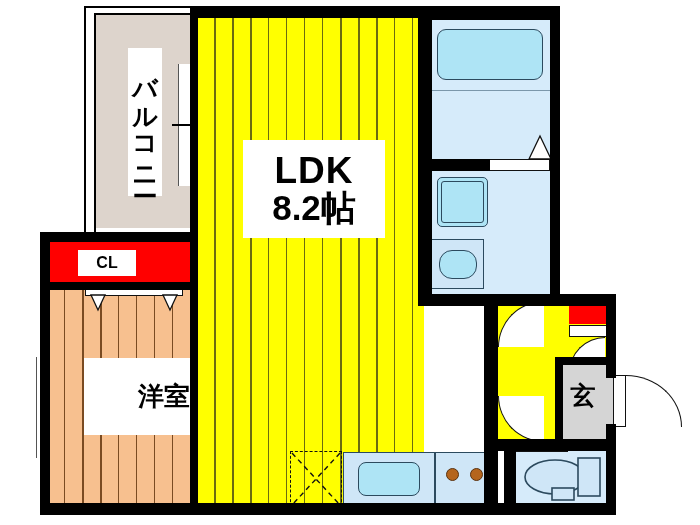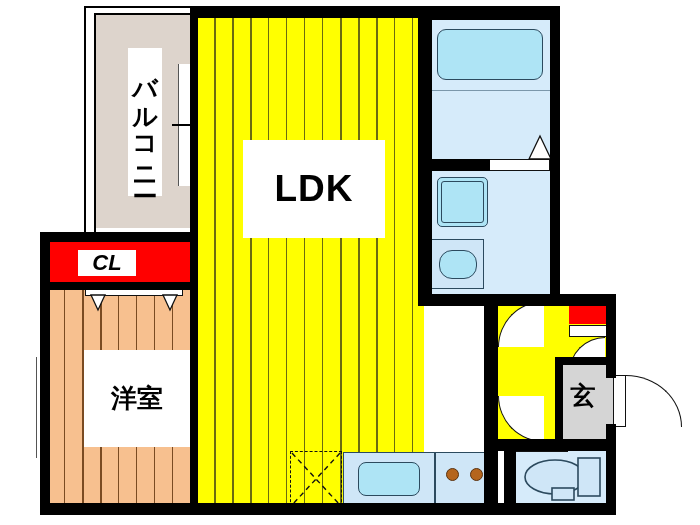--- a/index.html
+++ b/index.html
@@ -55,21 +55,21 @@
     align-items: center;
     justify-content: center;
     line-height: 1.02;
     text-align: center;
     white-space: nowrap;
   }
   .label-ldk-a { font-size: 37px; font-weight: 700; letter-spacing: 1px; }
   .label-ldk-b { font-size: 35px; font-weight: 700; }
   .label-room-a { font-size: 26px; font-weight: 700; }
   .label-room-b { font-size: 25px; font-weight: 700; }
-  .label-cl { font-size: 22px; font-weight: 700; font-style: italic; }
+  .label-cl { font-size: 16px; font-weight: 700; }
   .label-genkan { font-size: 25px; font-weight: 700; }
   .label-balcony {
     background: #ffffff;
     color: #000;
     font-size: 25px;
     font-weight: 700;
     writing-mode: vertical-rl;
     text-orientation: upright;
     display: flex;
     align-items: center;
@@ -132,27 +132,28 @@
   <div class="abs thinline" style="left:94px; top:13px; width:1.5px; height:222px;"></div>
   <div class="abs thinline" style="left:94px; top:13px; width:100px; height:1.5px;"></div>
   <div class="abs thinline" style="left:84px; top:233px; width:110px; height:2px;"></div>
 
   <div class="abs label-balcony" style="left:128px; top:48px; width:34px; height:148px;">バルコニー</div>
 
   <div class="abs floor-ldk" style="left:196px; top:16px; width:228px; height:497px;"></div>
 
   <div class="abs label-box" style="left:243px; top:140px; width:142px; height:98px;">
     <span class="label-ldk-a">LDK</span>
+    <span class="label-ldk-b">8.2帖</span>
   </div>
 
   <div class="abs window-v" style="left:178px; top:64px; width:14px; height:122px;"></div>
   <div class="abs thinline" style="left:172px; top:124px; width:24px; height:1.6px;"></div>
 
   <div class="abs floor-room" style="left:46px; top:288px; width:150px; height:225px;"></div>
-  <div class="abs label-box" style="left:84px; top:350px; width:106px; height:97px;">
+  <div class="abs label-box" style="left:84px; top:358px; width:106px; height:77px;align-items:flex-end;">
     <span class="label-room-a">洋室</span>
   </div>
 
   <div class="abs window-v" style="left:36px; top:357px; width:12px; height:101px;"></div>
 
   <div class="abs fill-red" style="left:46px; top:240px; width:150px; height:45px;"></div>
   <div class="abs label-box" style="left:78px; top:250px; width:58px; height:26px;">
     <span class="label-cl">CL</span>
   </div>
 

